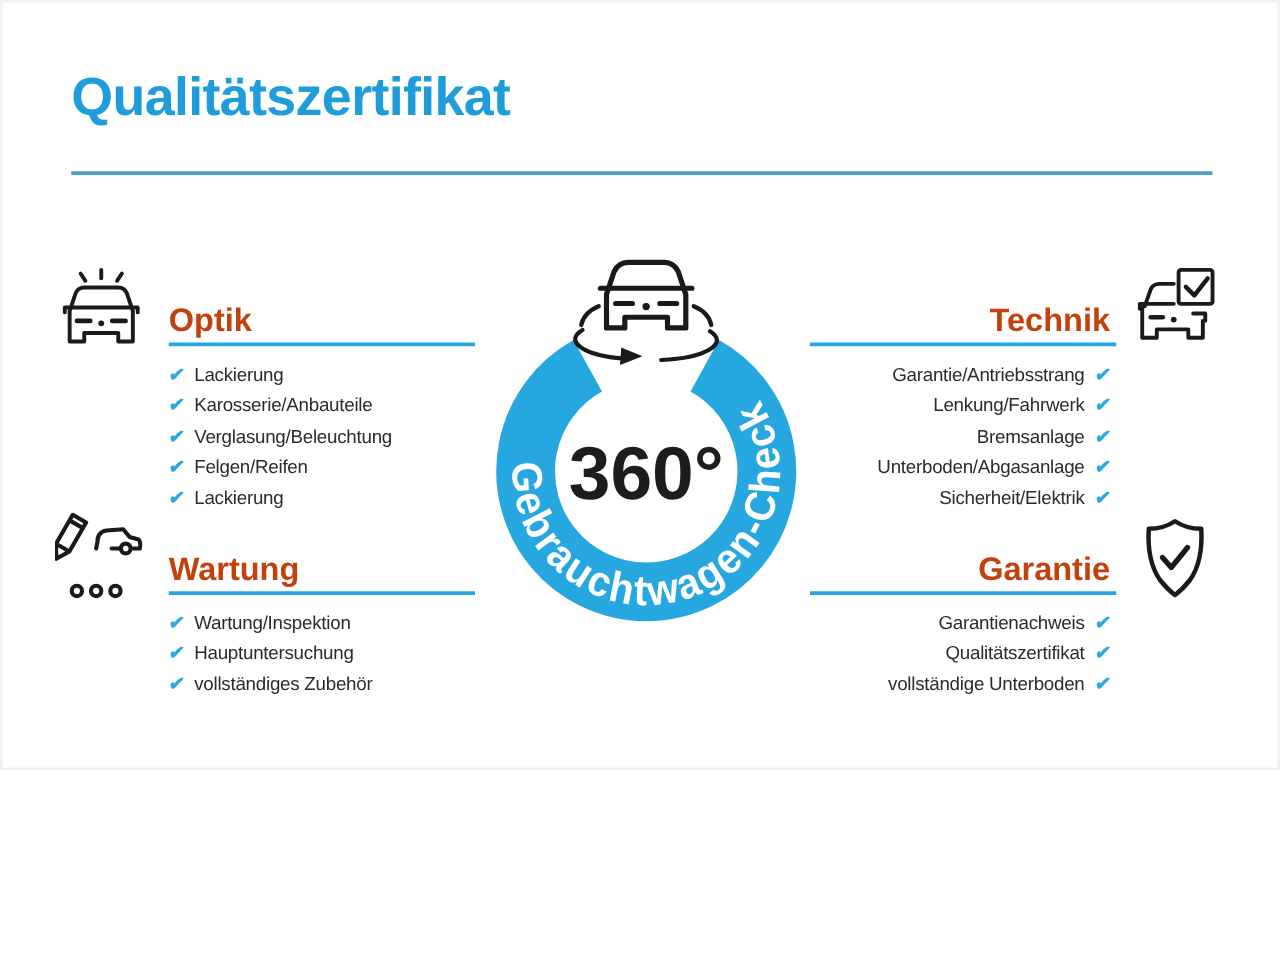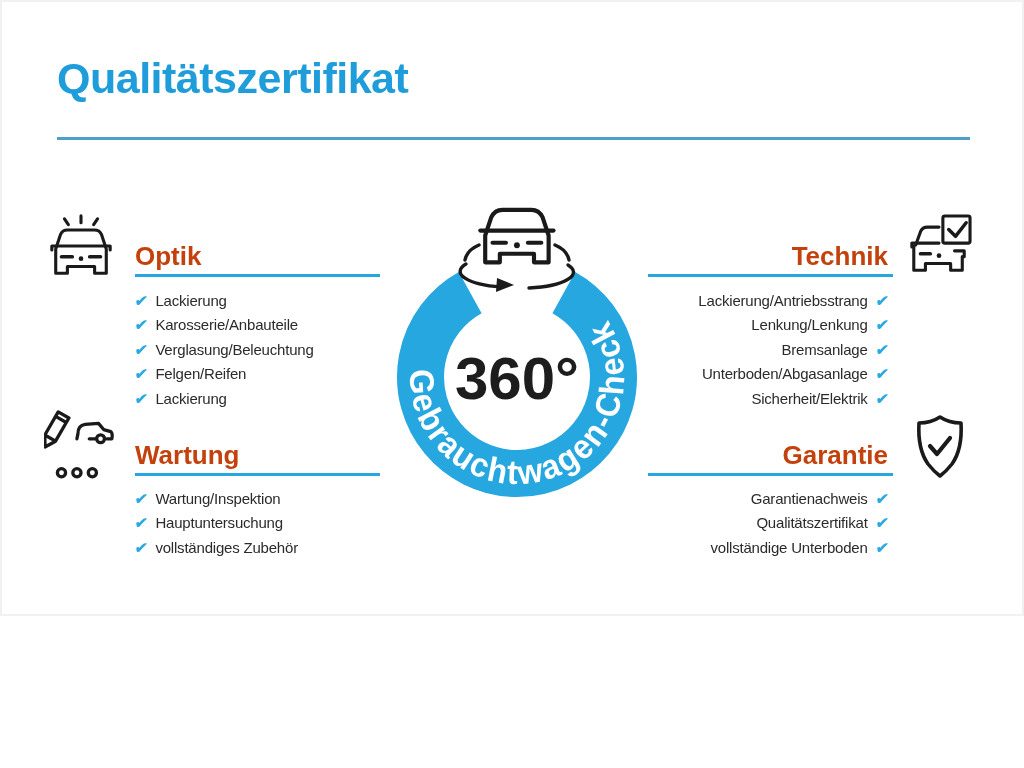--- a/index.html
+++ b/index.html
@@ -129,25 +129,25 @@
         <path d="M52,38 L62,38 L62,44"></path>
         <path d="M17,41 L27,41" stroke-width="3.8"></path>
       </g>
       <circle cx="36" cy="43" r="2.4" fill="#1a1a1a"></circle>
     </svg>
   </div>
   <h2 class="heading right" style="right:134px;top:240px;">Technik</h2>
   <div class="section-rule" style="left:646px;top:272px;"></div>
   <ul class="checklist right" style="right:134px;top:286px;left:500px;">
     <li>
-        <span>Lackierung/Antriebsstrang</span>
-        <span class="check">✔</span>
-      </li>
-    <li>
-        <span>Lenkung/Lenkung</span>
+        <span>Garantie/Antriebsstrang</span>
+        <span class="check">✔</span>
+      </li>
+    <li>
+        <span>Lenkung/Fahrwerk</span>
         <span class="check">✔</span>
       </li>
     <li>
         <span>Bremsanlage</span>
         <span class="check">✔</span>
       </li>
     <li>
         <span>Unterboden/Abgasanlage</span>
         <span class="check">✔</span>
       </li>

